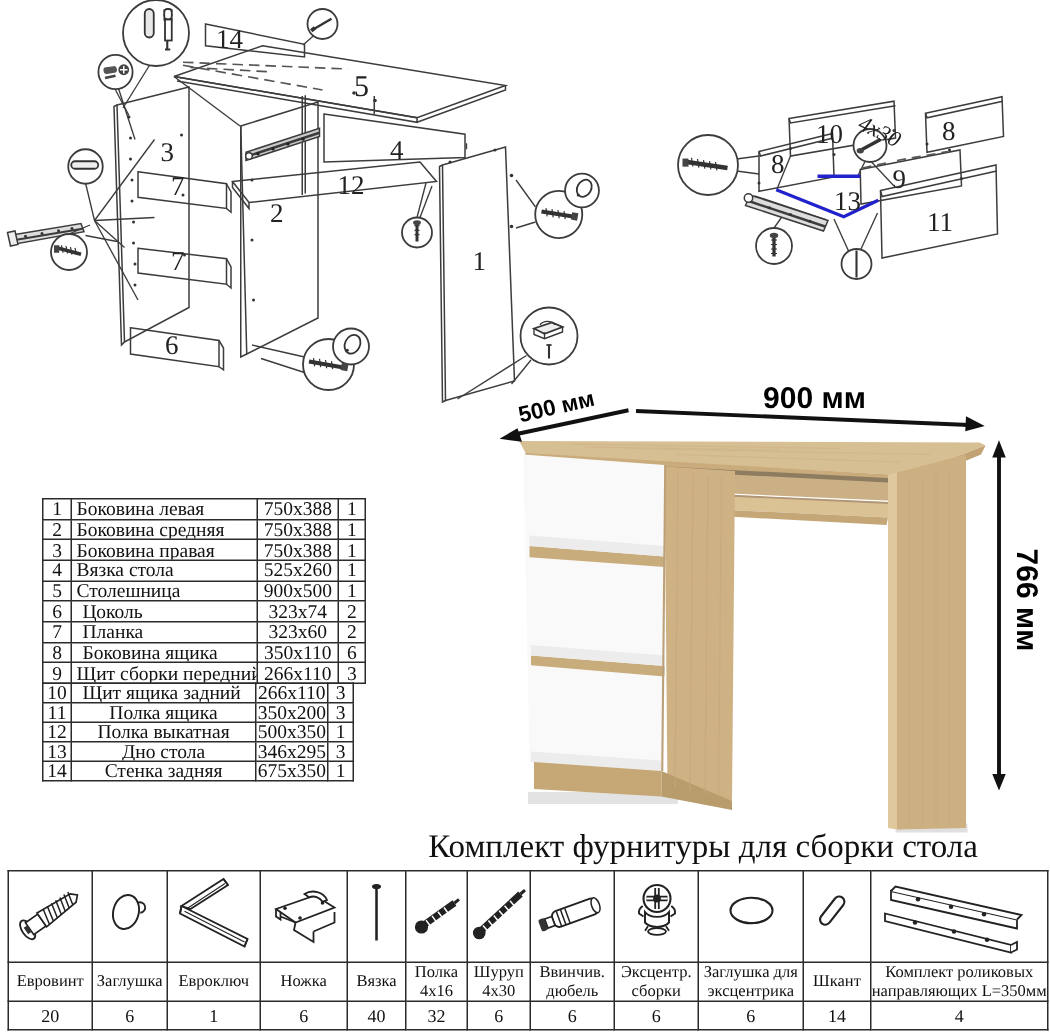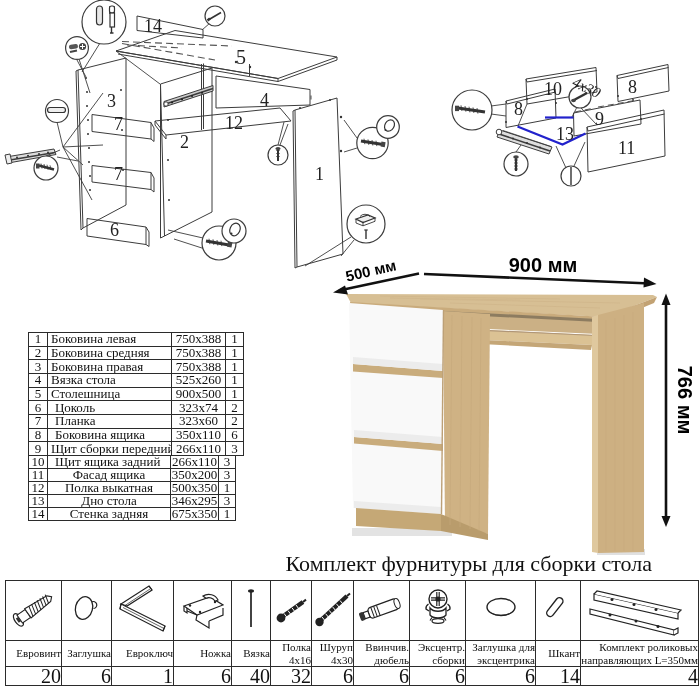--- a/index.html
+++ b/index.html
@@ -5,24 +5,24 @@
      font-family:"Liberation Serif",serif;color:#111}
 #art{position:absolute;left:0;top:0}
 table{border-collapse:collapse;table-layout:fixed}
 td{border:1px solid #2b2b2b;overflow:hidden;white-space:nowrap}
 #tA{position:absolute;left:28px;top:332px;width:215px;height:124px;font-size:13px}
 #tB{position:absolute;left:28px;top:455px;width:207px;height:66px;font-size:13px}
 #tA td,#tB td{padding:0 0 0 3px;line-height:12px}
 .c{text-align:center;padding:0!important}
 #title{position:absolute;left:0;top:551px;width:652px;text-align:right;
        font-size:22px;}
-#tH{position:absolute;left:5px;top:580px;width:694px;height:106px;font-size:11px;text-align:right}
+#tH{position:absolute;left:5px;top:580px;width:694px;height:106px;font-size:11px;text-align:center}
 #tH td{padding:0}
 .nm{font-size:11px;line-height:12.5px;white-space:normal;vertical-align:middle}
-.qy{font-size:20px;line-height:18px}
+.qy{font-size:12px;line-height:18px}
 .ic{height:59px;vertical-align:middle}
 </style></head>
 <body>
 <svg id="art" width="700" height="689" viewBox="0 0 700 689">
 
 <g>
 
   <rect x="352" y="528" width="100" height="8" fill="#e3e3e3"></rect>
   <rect x="597" y="549" width="48" height="6" fill="#e0e0e0"></rect>
 
@@ -423,21 +423,21 @@
       </colgroup>
 <tbody>
         <tr>
           <td class="c">10</td>
           <td style="padding-left:7px">Щит ящика задний</td>
           <td class="c">266х110</td>
           <td class="c">3</td>
         </tr>
 <tr>
           <td class="c">11</td>
-          <td class="c">Фасад ящика</td>
+          <td class="c">Полка ящика</td>
           <td class="c">350х200</td>
           <td class="c">3</td>
         </tr>
 <tr>
           <td class="c">12</td>
           <td class="c">Полка выкатная</td>
           <td class="c">500х350</td>
           <td class="c">1</td>
         </tr>
 <tr>

